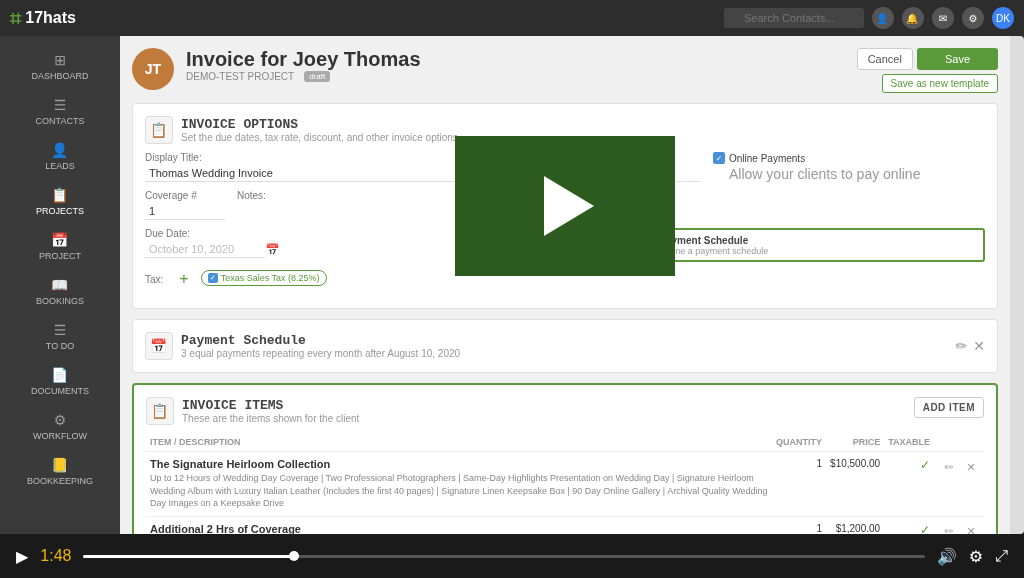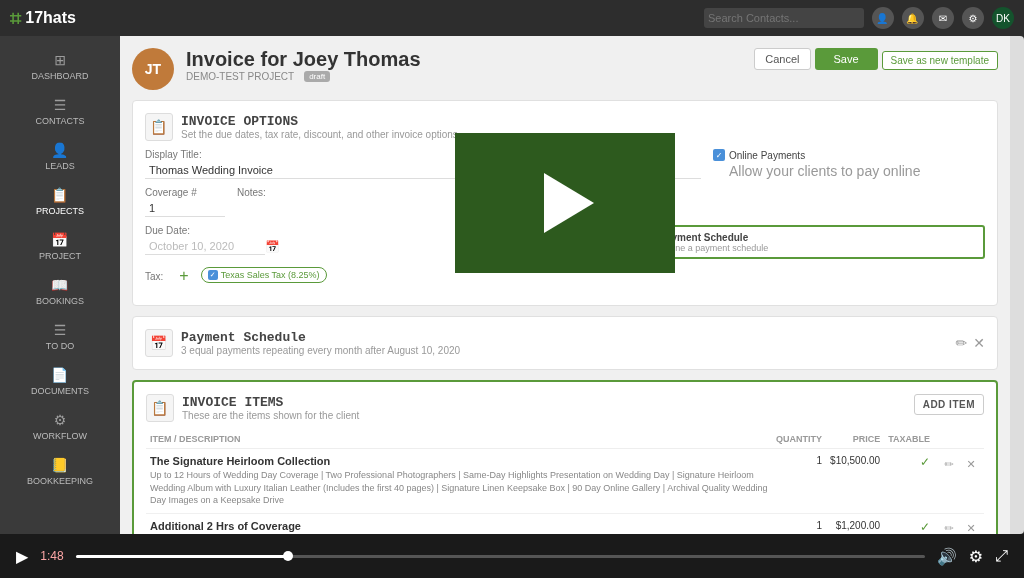--- a/index.html
+++ b/index.html
@@ -9,23 +9,23 @@
     .app-wrapper { width: 1024px; height: 578px; display: flex; flex-direction: column; }
 
     
     .top-nav {
       height: 36px; background: #2d2d2d; display: flex; align-items: center;
       padding: 0 10px; flex-shrink: 0;
     }
     .logo { color: #fff; font-weight: bold; font-size: 16px; margin-right: 20px; display: flex; align-items: center; gap: 4px; }
     .logo-icon { color: #5a9a3a; font-size: 20px; }
     .top-nav-right { margin-left: auto; display: flex; align-items: center; gap: 8px; }
-    .search-box { background: #444; border: none; color: #ccc; padding: 4px 4px; border-radius: 3px; font-size: 11px; width: 160px; }
+    .search-box { background: #444; border: none; color: #ccc; padding: 4px 20px; border-radius: 3px; font-size: 11px; width: 140px; }
     .nav-icon-circle { width: 22px; height: 22px; border-radius: 50%; background: #555; display: flex; align-items: center; justify-content: center; color: #fff; font-size: 10px; cursor: pointer; }
-    .nav-icon-circle.green { background: #14532d; }
+    .nav-icon-circle.green { background: #3b82f6; }
 
     
     .content-area { display: flex; flex: 1; overflow: hidden; }
 
     
     .sidebar {
       width: 120px; background: #3a3a3a; flex-shrink: 0;
       display: flex; flex-direction: column; padding: 8px 0;
     }
     .sidebar-item {
@@ -38,24 +38,24 @@
     .sidebar-item.active .si-icon { color: #fff; }
 
     
     .main-content { flex: 1; background: #f0f0f0; overflow-y: auto; padding: 12px; }
 
     
     .invoice-header { display: flex; align-items: flex-start; margin-bottom: 10px; }
     .avatar { width: 42px; height: 42px; border-radius: 50%; background: #c07a3a; display: flex; align-items: center; justify-content: center; color: #fff; font-size: 14px; font-weight: bold; margin-right: 12px; flex-shrink: 0; }
     .invoice-title-area h1 { font-size: 20px; color: #333; font-weight: bold; }
     .project-badge { background: #aaa; color: #fff; font-size: 8px; padding: 1px 5px; border-radius: 3px; margin-left: 6px; }
-    .header-actions { margin-left: auto; display: flex; flex-direction: row; align-items: flex-end; gap: 4px; }
+    .header-actions { margin-left: auto; display: flex; flex-direction: column; align-items: flex-end; gap: 4px; }
     .btn-row { display: flex; gap: 4px; }
     .btn-cancel { background: #fff; border: 1px solid #ccc; color: #555; font-size: 11px; padding: 4px 10px; border-radius: 3px; cursor: pointer; }
-    .btn-save { background: #5a9a3a; border: none; color: #fff; font-size: 11px; padding: 4px 19px; border-radius: 3px; cursor: pointer; }
+    .btn-save { background: #5a9a3a; border: none; color: #fff; font-size: 11px; padding: 4px 28px; border-radius: 3px; cursor: pointer; }
     .btn-save-template { background: #fff; border: 1px solid #5a9a3a; color: #5a9a3a; font-size: 10px; padding: 3px 8px; border-radius: 3px; cursor: pointer; }
 
     
     .section-card { background: #fff; border-radius: 4px; padding: 12px; margin-bottom: 10px; border: 1px solid #e0e0e0; position: relative; }
     .section-header { display: flex; align-items: center; gap: 8px; margin-bottom: 8px; }
     .section-icon { width: 28px; height: 28px; background: #f5f5f5; border: 1px solid #ddd; display: flex; align-items: center; justify-content: center; font-size: 14px; border-radius: 3px; color: #777; }
     .section-title { font-size: 13px; font-weight: bold; color: #444; font-family: Liberation Mono, monospace; }
     .section-sub { font-size: 10px; color: #999; }
 
     
@@ -103,21 +103,21 @@
     .checkmark { color: #5a9a3a; font-size: 12px; }
     .row-actions { display: flex; gap: 4px; justify-content: flex-end; }
     .row-action-btn { width: 18px; height: 18px; border: none; background: transparent; cursor: pointer; color: #999; font-size: 11px; display: flex; align-items: center; justify-content: center; }
 
     
     .video-bar {
       height: 44px; background: #1a1a1a; display: flex; align-items: center;
       padding: 0 16px; gap: 12px; flex-shrink: 0;
     }
     .vb-play { color: #fff; font-size: 16px; cursor: pointer; }
-    .vb-time { color: #fca5a5; font-size: 12px; }
+    .vb-time { color: #eab308; font-size: 16px; }
     .vb-progress { flex: 1; height: 3px; background: #555; border-radius: 2px; position: relative; cursor: pointer; }
     .vb-progress-fill { width: 25%; height: 100%; background: #fff; border-radius: 2px; }
     .vb-progress-dot { width: 10px; height: 10px; background: #fff; border-radius: 50%; position: absolute; left: 25%; top: 50%; transform: translate(-50%, -50%); }
     .vb-icons { display: flex; gap: 12px; color: #fff; font-size: 16px; }
 
     
     .scroll-edge { width: 14px; background: #ddd; flex-shrink: 0; border-radius: 0 4px 4px 0; }
   </style>
 </head>
 <body>

